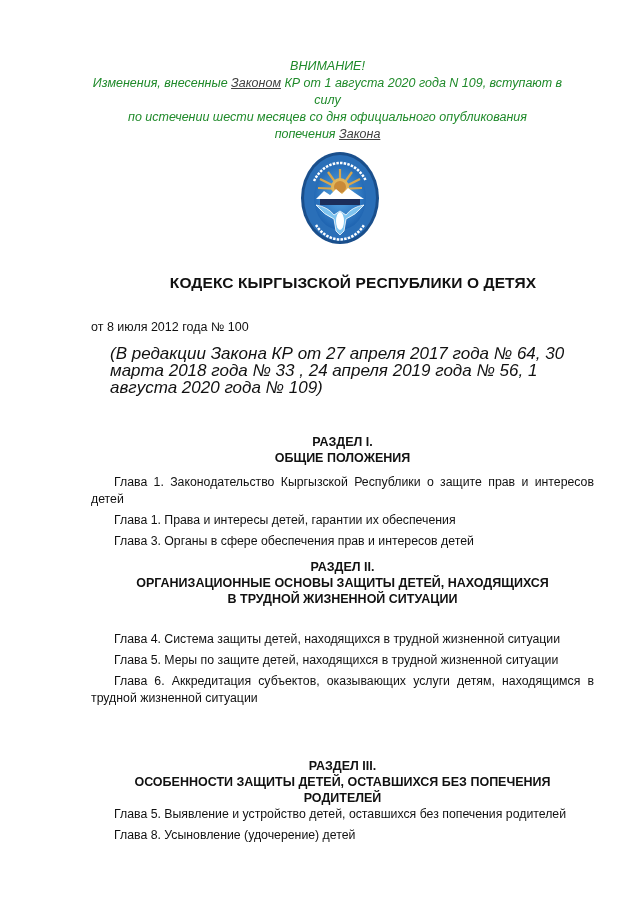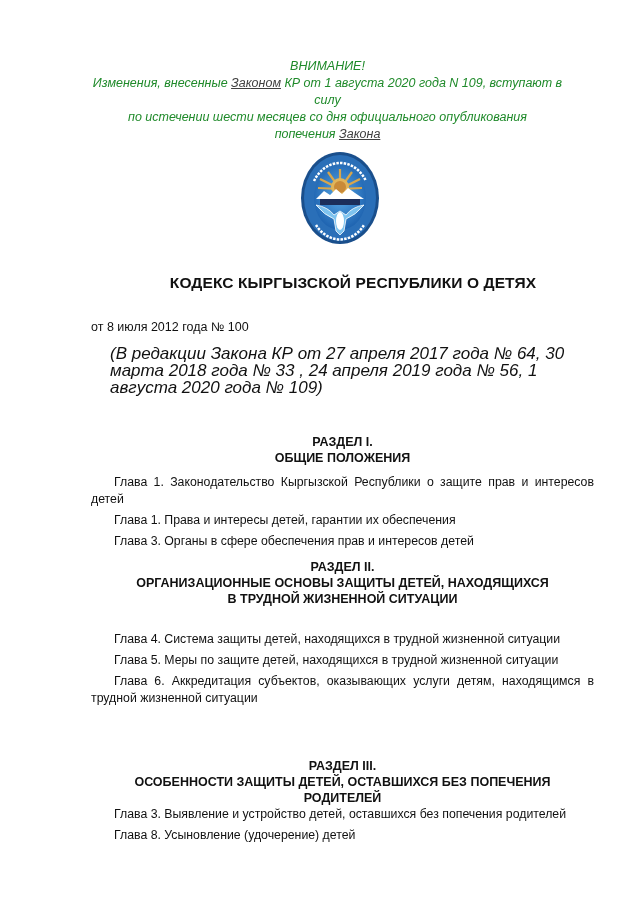--- a/index.html
+++ b/index.html
@@ -91,16 +91,16 @@
   </div>
   <div class="chapter" style="top:631px;"><a>Глава 4. Система защиты детей, находящихся в трудной жизненной ситуации</a></div>
   <div class="chapter" style="top:652px;"><a>Глава 5. Меры по защите детей, находящихся в трудной жизненной ситуации</a></div>
   <div class="chapter" style="top:673px;"><a>Глава 6. Аккредитация субъектов, оказывающих услуги детям, находящимся в трудной жизненной ситуации</a></div>
 
   <div class="section" style="top:734px;margin-top:24px;">
     <div>РАЗДЕЛ III.</div>
     <div>ОСОБЕННОСТИ ЗАЩИТЫ ДЕТЕЙ, ОСТАВШИХСЯ БЕЗ ПОПЕЧЕНИЯ</div>
     <div>РОДИТЕЛЕЙ</div>
   </div>
-  <div class="chapter" style="top:806px;"><a>Глава 3. Выявление и устройство детей, оставшихся без попечения родителей</a></div>
+  <div class="chapter" style="top:806px;"><a>Глава 5. Выявление и устройство детей, оставшихся без попечения родителей</a></div>
   <div class="chapter" style="top:827px;"><a>Глава 8. Усыновление (удочерение) детей</a></div>
 
 </div>
 
 </body></html>

